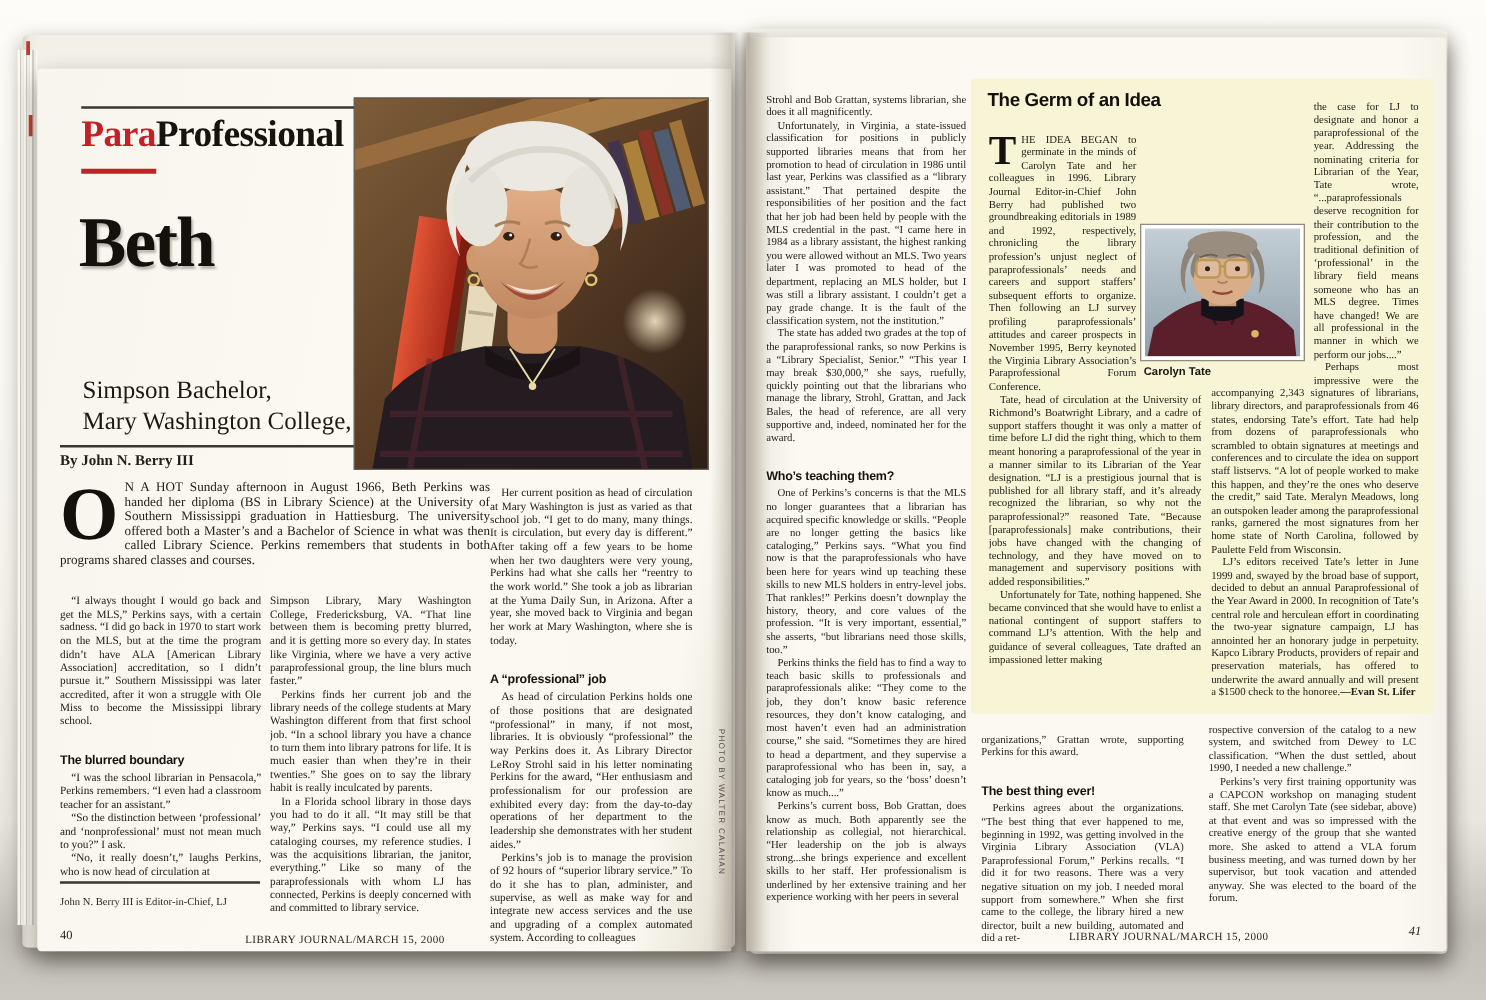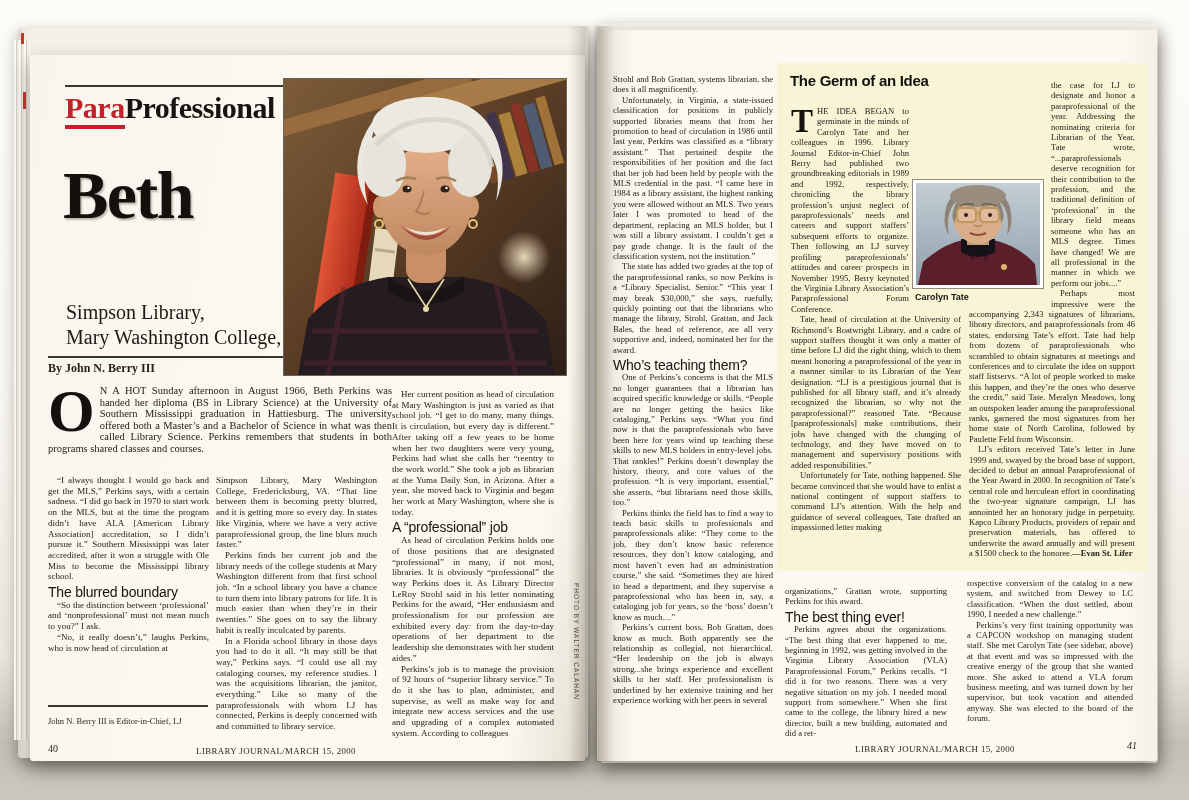--- a/index.html
+++ b/index.html
@@ -19,34 +19,34 @@
   #page-left{left:30px;top:55px;width:555px;height:706px;border-radius:3px 1px 1px 3px;
     background:linear-gradient(100deg,#f7f5ed 0%,#fbf9f2 45%,#faf8f0 88%,#eae6da 96%,#d9d4c7 100%);}
   #page-right{left:597px;top:30px;width:560px;height:731px;border-radius:1px 3px 3px 1px;
     background:linear-gradient(90deg,#d8d3c6 0%,#efece2 2.5%,#fbf9f2 7%,#fbf9f2 93%,#f4f1e8 100%);}
   .gutter{position:absolute;left:568px;top:26px;width:48px;height:736px;z-index:6;pointer-events:none;
     background:linear-gradient(90deg,rgba(0,0,0,0) 0%,rgba(88,76,58,.22) 34%,rgba(255,255,255,0) 50%,rgba(88,76,58,.25) 64%,rgba(0,0,0,0) 100%);}
   .abs{position:absolute;}
   .rule{background:#3a3631;}
   
   .kicker1{font:bold 30px "Liberation Serif",serif;letter-spacing:-0.5px;color:#17130e;white-space:nowrap;}
-  .kicker1 .para{color:#c32127;border-bottom:4px solid #c32127;padding-bottom:1px;}
+  .kicker1 .para{color:#c32127;border-bottom:4px solid #c32127;padding-bottom:11px;}
   .kicker2{font:28px "Liberation Serif",serif;color:#17130e;white-space:nowrap;}
   .kicker2 .year{font-family:"DejaVu Sans",sans-serif;font-weight:bold;font-size:25px;letter-spacing:2px;}
-  .headline{font-family:"Liberation Serif",serif;font-weight:bold;font-size:68px;line-height:60px;
+  .headline{font-family:"Liberation Serif",serif;font-weight:bold;font-size:57px;line-height:60px;
     letter-spacing:-1.5px;color:#14100c;text-shadow:1.5px 2px 2px rgba(40,30,20,.3);}
   .affil{font:20px/25px "Liberation Serif",serif;color:#1d1914;}
   .byline{font:bold 12px "Liberation Serif",serif;}
   
   .bodycol{position:absolute;text-align:justify;overflow:hidden;color:#25211b;}
   .lp .bodycol{font-size:9px;line-height:10.7px;}
   .rp .bodycol{font-size:8.6px;line-height:10.4px;}
   .bodycol p{margin:0;text-indent:9px;}
   .bodycol p.ni{text-indent:0;}
-  .sh{font-family:"Liberation Sans",sans-serif;font-weight:normal;font-size:14px;margin:5px 0 2px;letter-spacing:-0.2px;color:#17130e;}
+  .sh{font-family:"Liberation Sans",sans-serif;font-weight:bold;font-size:10px;margin:22px 0 2px;letter-spacing:-0.2px;color:#17130e;}
   .intro{font-size:10.5px;line-height:11.6px;text-align:justify;color:#25211b;}
   .dc{float:left;font-family:"Liberation Serif",serif;font-weight:bold;font-size:60px;line-height:47px;padding:3px 5px 0 0;color:#14100c;}
   .dct{float:left;font-family:"Liberation Serif",serif;font-weight:bold;font-size:33px;line-height:27px;padding:2px 4px 0 0;color:#14100c;}
   .footer-note{font:8.5px "Liberation Serif",serif;color:#2a261f;}
   .pagenum{font:10px "Liberation Serif",serif;color:#2a261f;}
   .journal{font:8.8px "Liberation Serif",serif;letter-spacing:.4px;color:#2a261f;text-align:center;}
   .vcredit{writing-mode:vertical-rl;font:6.5px "Liberation Sans",sans-serif;letter-spacing:1px;color:#55504a;}
   
   .photo-beth{border:1px solid #6b6257;background:#4a3526;}
   .photo-tate{border:3px solid #fff;outline:1px solid #958b7c;background:#a9b6bf;box-sizing:border-box;}
@@ -74,21 +74,21 @@
 
     <div class="abs kicker1" style="left:35px;top:36px;">
       <span class="para">Para</span><span>Professional</span>
     </div>
 
     <div class="abs headline" style="left:33px;top:110px;">
       <div>Beth</div>
     </div>
 
     <div class="abs affil" style="left:36px;top:245px;">
-      <div>Simpson Library,</div>
+      <div>Simpson Bachelor,</div>
       <div>Mary Washington College,</div>
     </div>
 
     <div class="abs rule" style="left:18px;top:301px;width:342px;height:2px;"></div>
     <div class="abs byline" style="left:18px;top:306px;">By John N. Berry III</div>
 
     <div class="abs photo-beth" style="left:253px;top:23px;width:282px;height:296px;">
       <svg width="282" height="296" viewBox="0 0 282 296">
         <defs>
           <linearGradient id="bg1" x1="0" y1="0" x2="1" y2="1">
@@ -161,20 +161,21 @@
     </div>
     <div class="abs vcredit" style="left:543px;top:528px;height:160px;">PHOTO BY WALTER CALAHAN</div>
 
     <div class="abs intro" style="left:18px;top:330px;width:344px;height:88px;">
       <span class="dc">O</span><span>N A HOT Sunday afternoon in August 1966, Beth Perkins was handed her diploma (BS in Library Science) at the University of Southern Mississippi graduation in Hattiesburg. The university offered both a Master’s and a Bachelor of Science in what was then called Library Science. Perkins remembers that students in both programs shared classes and courses.</span>
     </div>
 
     <div class="bodycol" style="left:18px;top:420px;width:161px;height:226px;">
       <p>“I always thought I would go back and get the MLS,” Perkins says, with a certain sadness. “I did go back in 1970 to start work on the MLS, but at the time the program didn’t have ALA [American Library Association] accreditation, so I didn’t pursue it.” Southern Mississippi was later accredited, after it won a struggle with Ole Miss to become the Mississippi library school.</p>
       <h4 class="sh">The blurred boundary</h4>
+      <p>“I was the school librarian in Pensacola,” Perkins remembers. “I even had a classroom teacher for an assistant.”</p>
       <p>“So the distinction between ‘professional’ and ‘nonprofessional’ must not mean much to you?” I ask.</p>
       <p>“No, it really doesn’t,” laughs Perkins, who is now head of circulation at</p>
     </div>
     <div class="bodycol" style="left:186px;top:420px;width:161px;height:292px;">
       <p class="ni">Simpson Library, Mary Washington College, Fredericksburg, VA. “That line between them is becoming pretty blurred, and it is getting more so every day. In states like Virginia, where we have a very active paraprofessional group, the line blurs much faster.”</p>
       <p>Perkins finds her current job and the library needs of the college students at Mary Washington different from that first school job. “In a school library you have a chance to turn them into library patrons for life. It is much easier than when they’re in their twenties.” She goes on to say the library habit is really inculcated by parents.</p>
       <p>In a Florida school library in those days you had to do it all. “It may still be that way,” Perkins says. “I could use all my cataloging courses, my reference studies. I was the acquisitions librarian, the janitor, everything.” Like so many of the paraprofessionals with whom LJ has connected, Perkins is deeply concerned with and committed to library service.</p>
     </div>
     <div class="bodycol" style="left:362px;top:334px;width:162px;height:372px;">
       <p>Her current position as head of circulation at Mary Washington is just as varied as that school job. “I get to do many, many things. It is circulation, but every day is different.” After taking off a few years to be home when her two daughters were very young, Perkins had what she calls her “reentry to the work world.” She took a job as librarian at the Yuma Daily Sun, in Arizona. After a year, she moved back to Virginia and began her work at Mary Washington, where she is today.</p>

